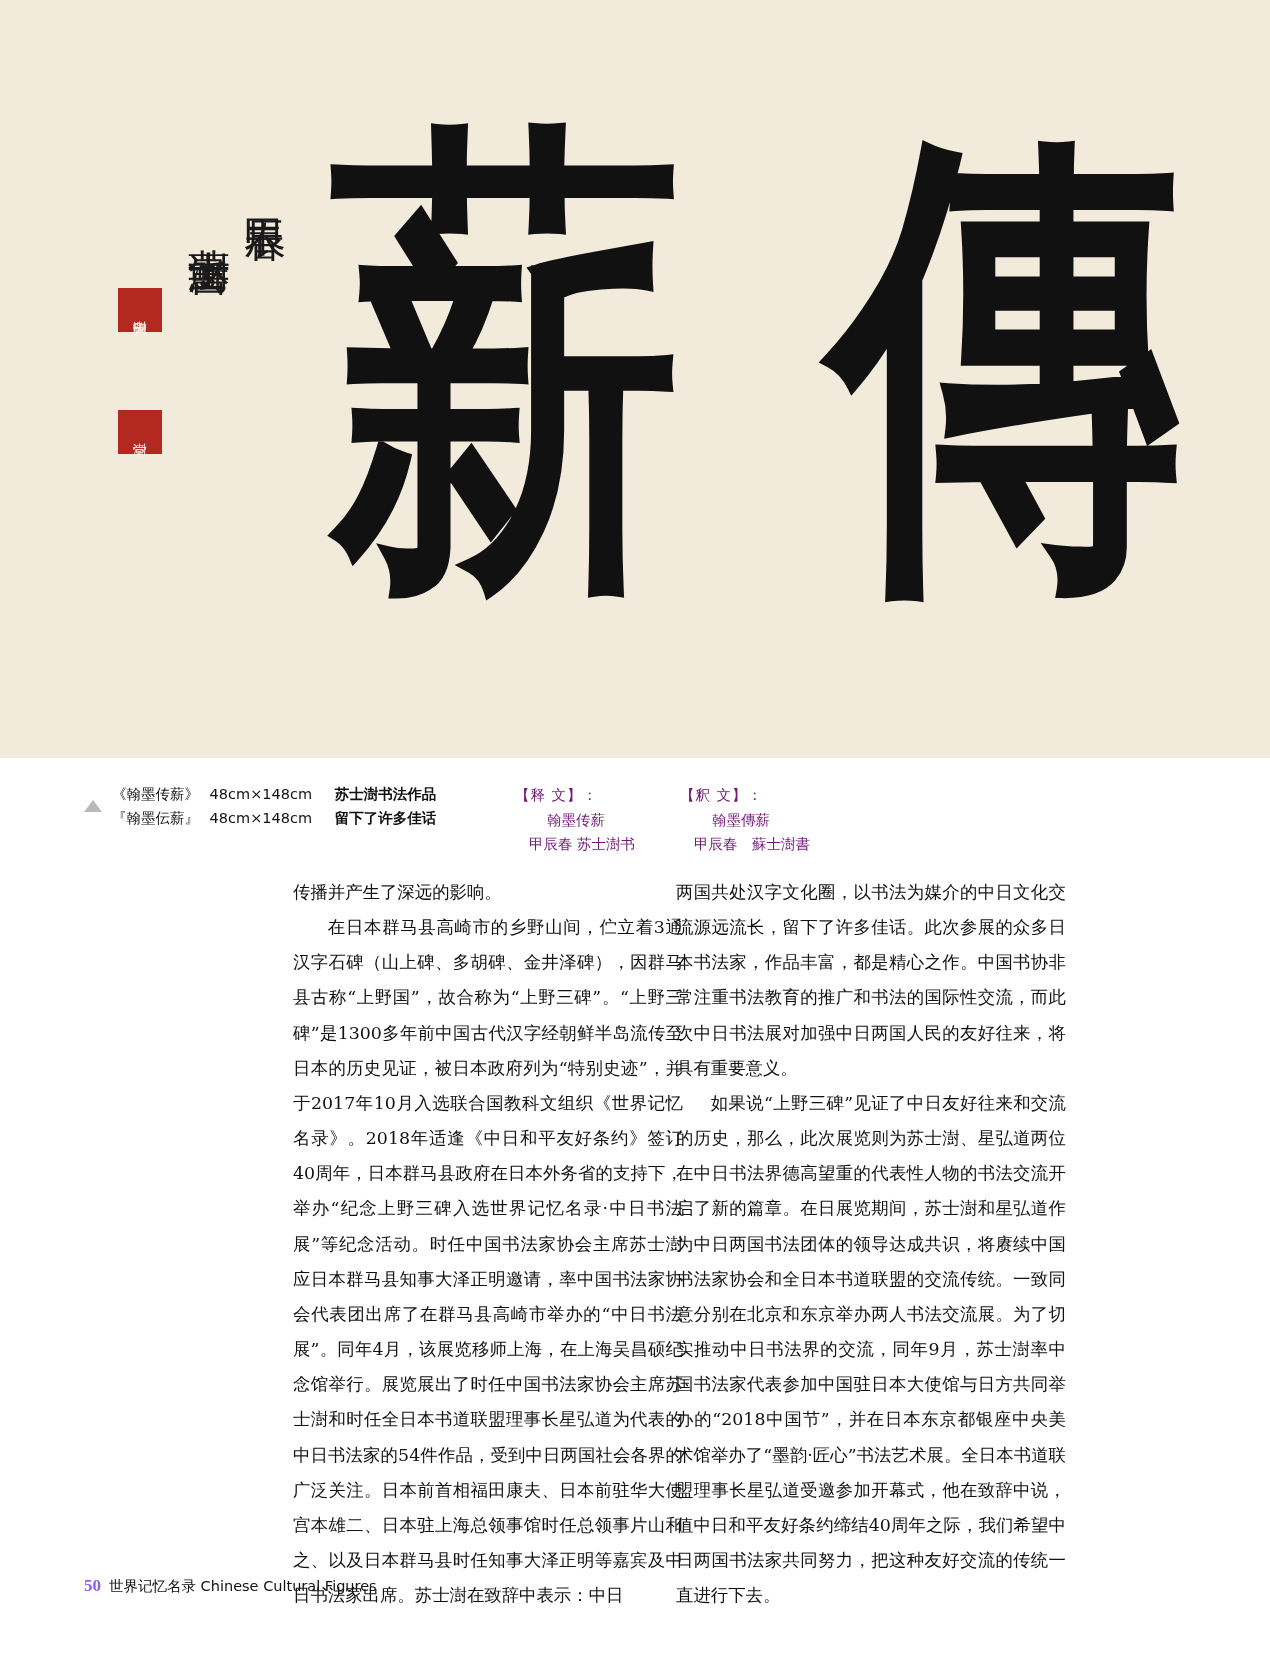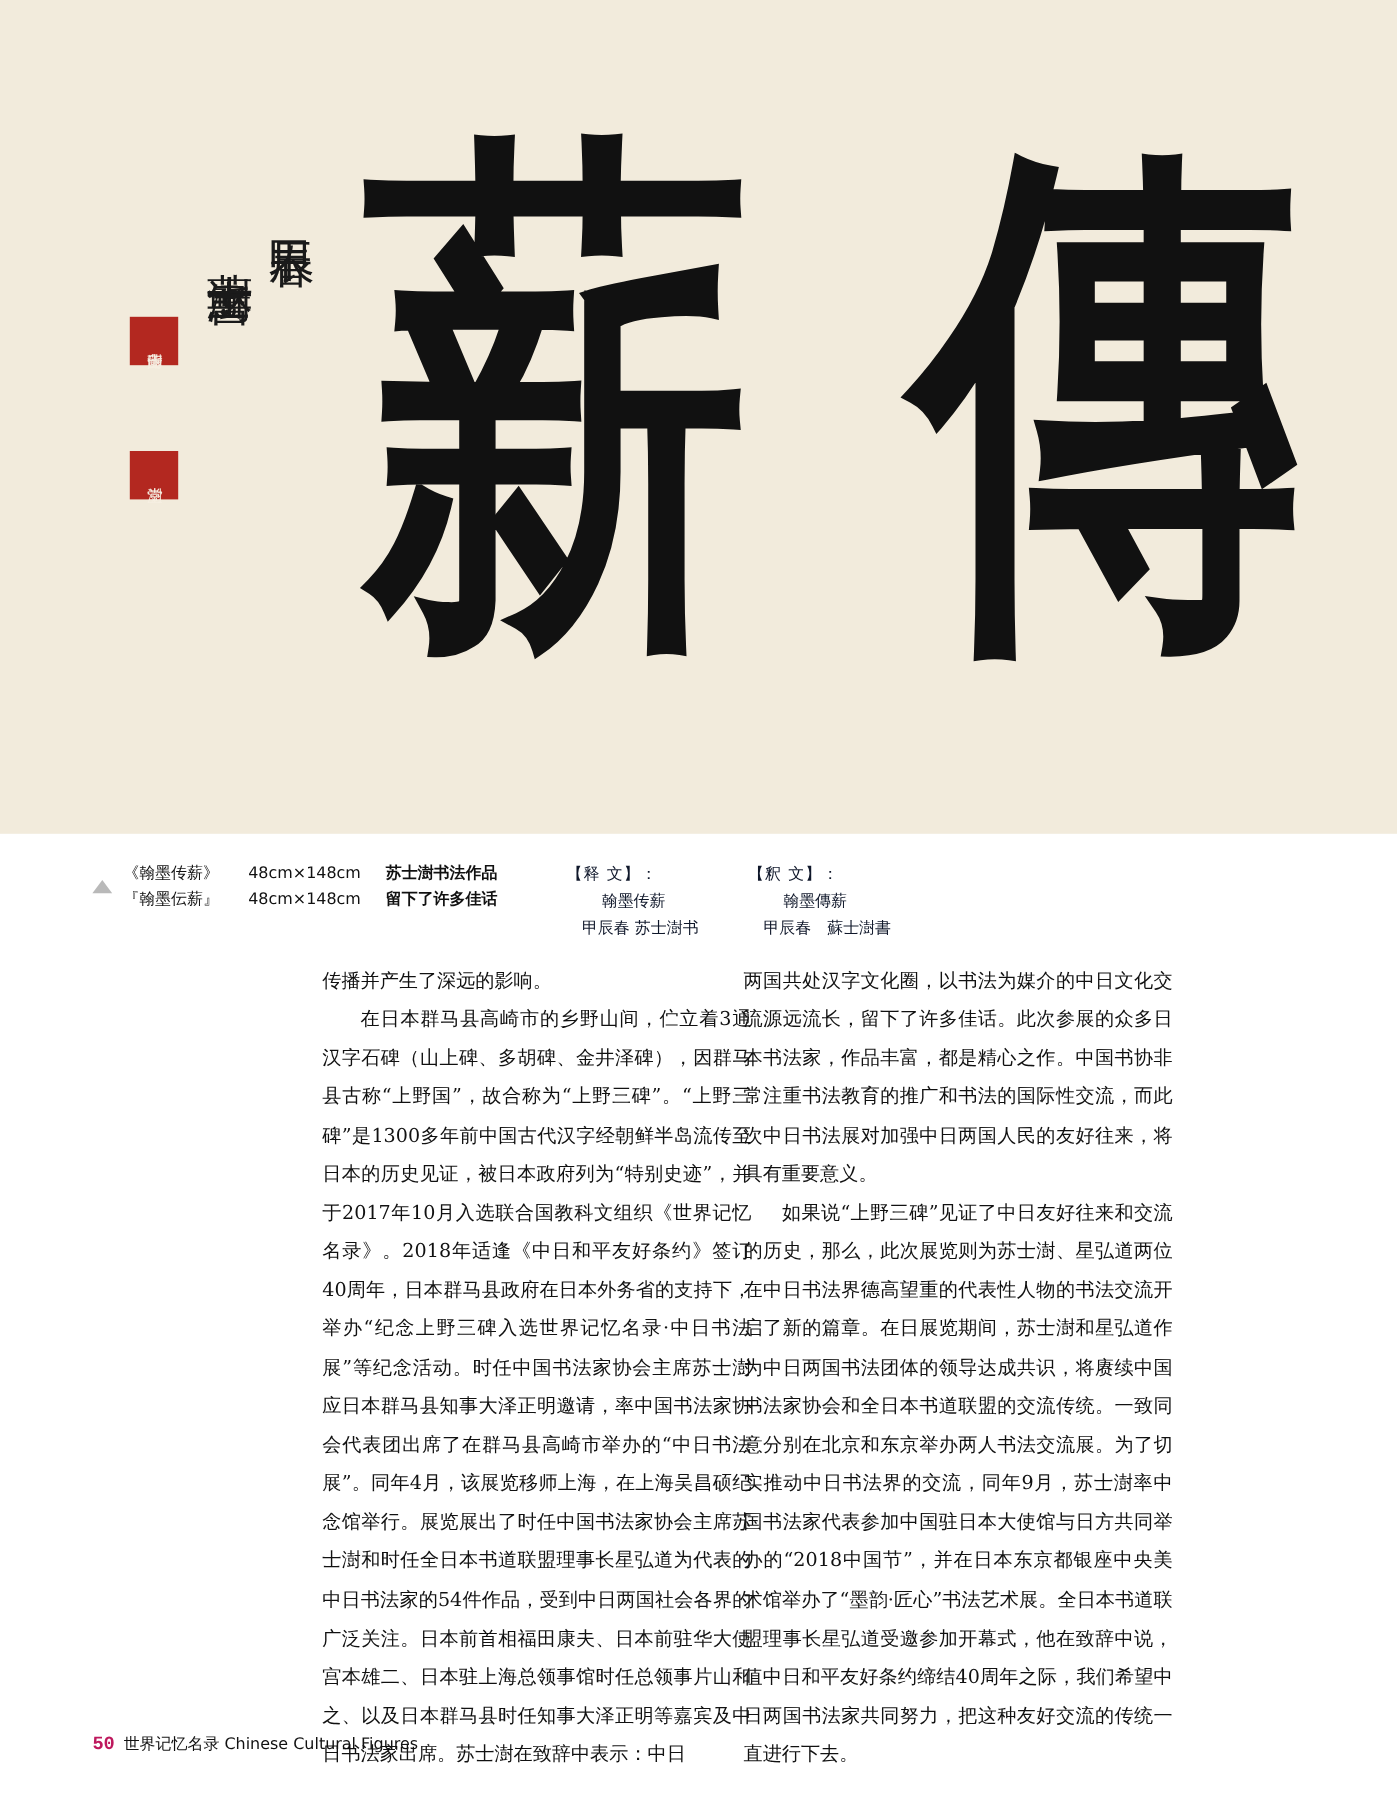--- a/index.html
+++ b/index.html
@@ -117,28 +117,28 @@
   .caption-block {
     position: absolute;
     left: 112px;
     top: 783px;
     font-size: 14.5px;
     line-height: 1.65;
     color: #111;
     font-family: "DejaVu Sans", "Liberation Sans", sans-serif;
     white-space: nowrap;
   }
-  .caption-line span.dim { margin-left: 22px; }
+  .caption-line span.dim { margin-left: 6px; }
   .caption-line span.author { margin-left: 18px; font-weight: bold; }
 
   .gloss {
     position: absolute;
     font-size: 14.5px;
     line-height: 1.7;
-    color: #0f172a;
+    color: #701a75;
     font-family: "DejaVu Sans", "Liberation Sans", sans-serif;
     white-space: nowrap;
   }
   .gloss-cn { left: 515px; top: 783px; }
   .gloss-jp { left: 680px; top: 783px; }
   .gloss-title { letter-spacing: 1px; }
   .gloss-body { margin-left: 32px; }
   .gloss-body-2 { margin-left: 14px; }
 
   
@@ -168,22 +168,22 @@
     position: absolute;
     left: 84px;
     bottom: 58px;
     display: flex;
     align-items: baseline;
     gap: 8px;
   }
   .folio {
     font-size: 17px;
     font-weight: bold;
-    color: #be185d;
-    font-family: Liberation Mono, monospace;
+    color: #8b5cf6;
+    font-family: Liberation Serif, serif;
   }
   .footer-title {
     font-size: 14.5px;
     color: #111;
     font-family: "DejaVu Sans", "Liberation Sans", sans-serif;
   }
 </style>
 </head>
 <body>
 

